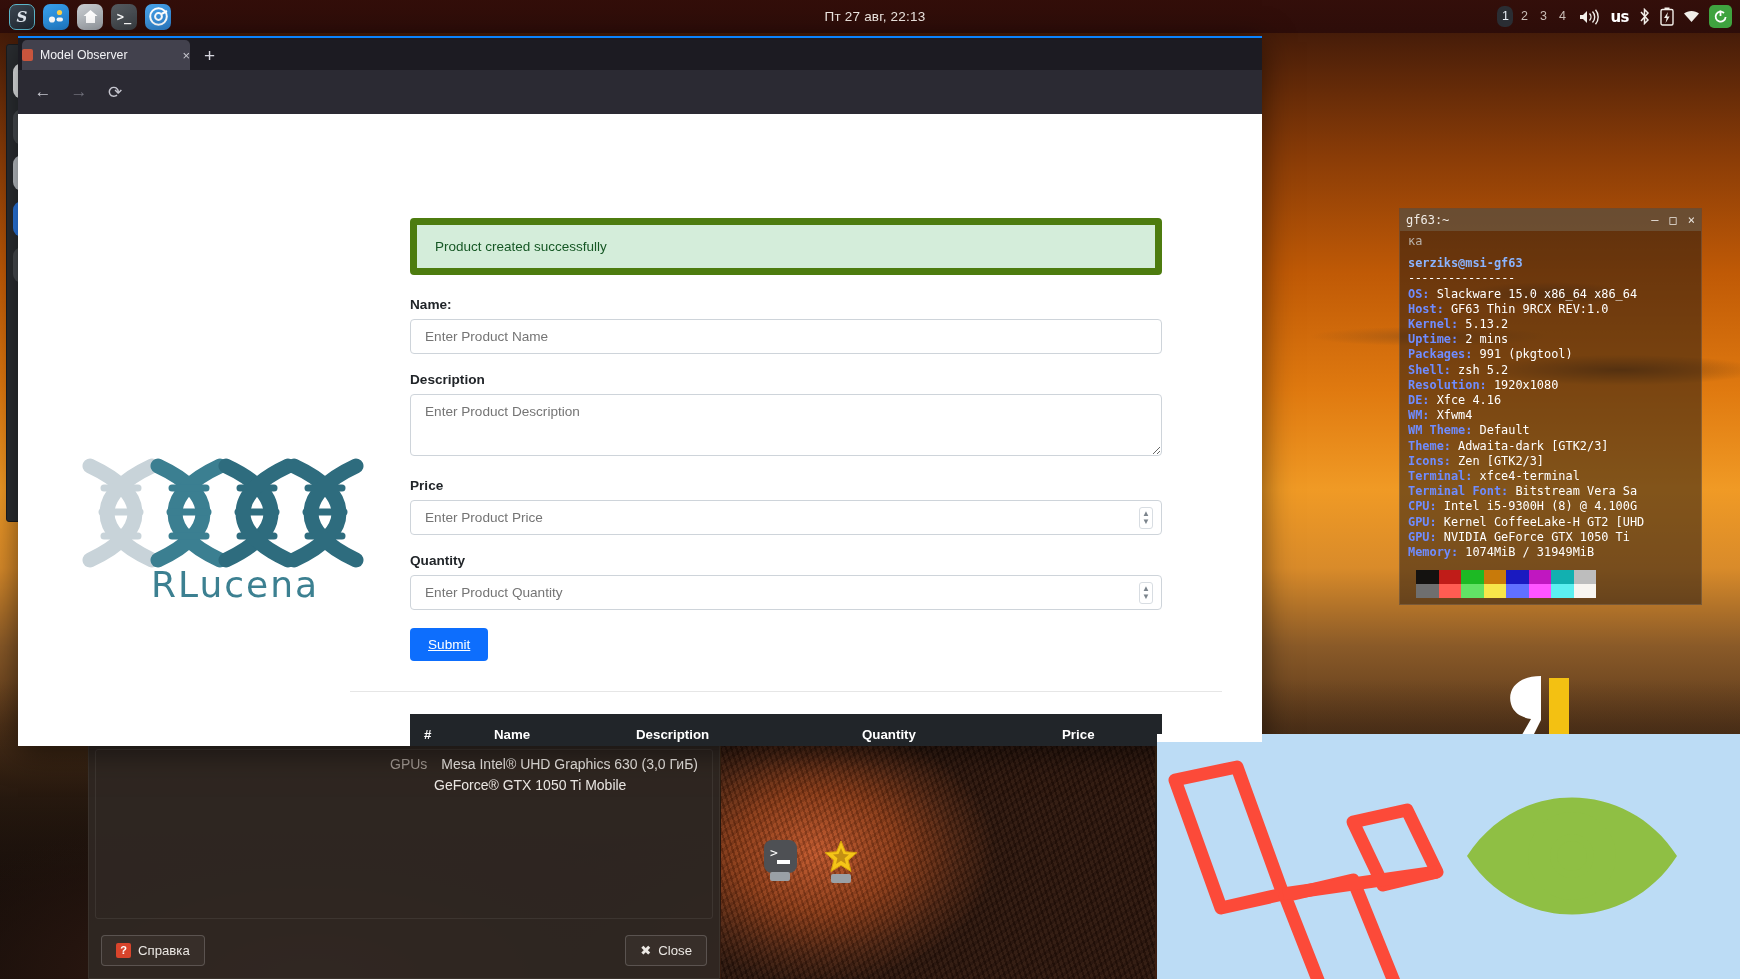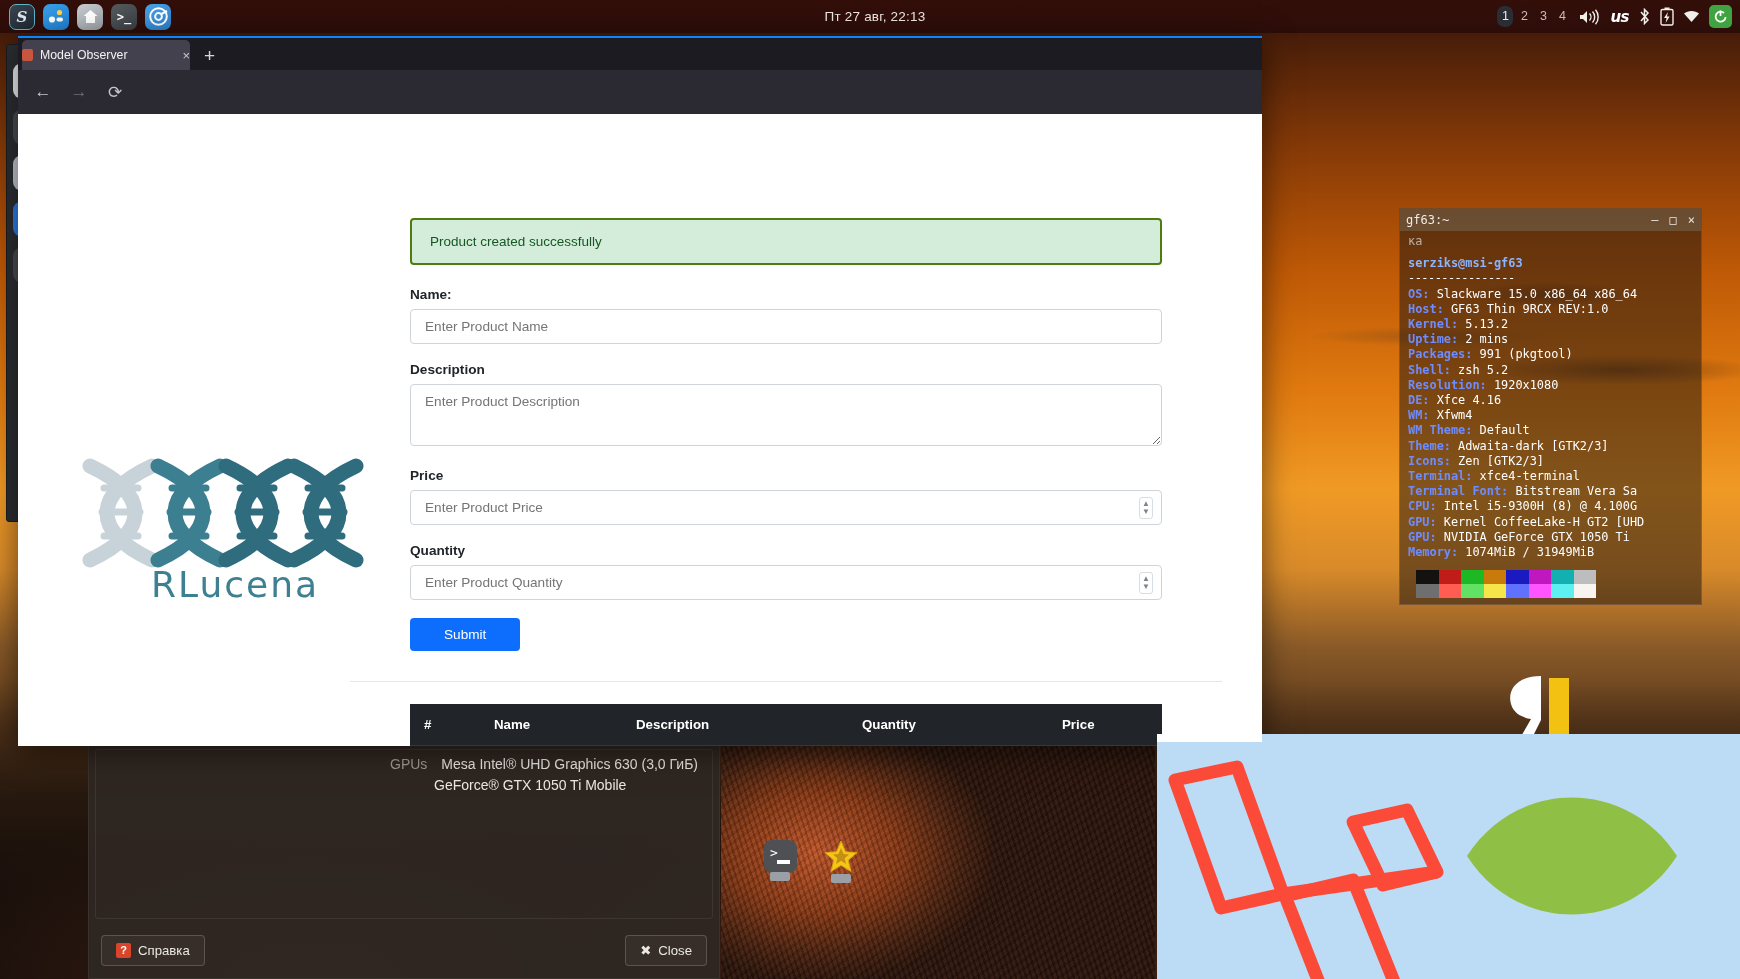--- a/index.html
+++ b/index.html
@@ -89,21 +89,21 @@
     position:absolute; left:10px; right:0; text-align:center;
     font-size: 13.5px; color:#efe7e2; letter-spacing:.2px;
     pointer-events:none;
   }
   #panel-right {
     margin-left:auto; display:flex; align-items:center; gap:9px; padding-right:8px;
   }
   #workspaces { display:flex; align-items:center; gap:3px; }
   .ws { width:16px; height:21px; line-height:21px; text-align:center; font-size:12.5px; color:#c9bdb6; border-radius:7px; }
   .ws.active { background:#2a2d33; color:#e9eef5; }
-  .tray-item { color:#f2efe9; font-size:14px; display:flex; align-items:center;font-style:italic; }
+  .tray-item { color:#f2efe9; font-size:14px; display:flex; align-items:center; }
   #kbd-layout { font-weight:700; font-size:15px; letter-spacing:-.5px; color:#ffffff; font-family:"DejaVu Sans", sans-serif; }
   #logout-btn { width:23px; height:23px; border-radius:5px; background:#3fa33f;
                 display:flex; align-items:center; justify-content:center; }
 
   
   #bg-window {
     position: absolute; left: 6px; top: 44px; width: 60px; height: 478px;
     background:#2c2f33; border:1px solid #1b1d20; border-radius:3px;
     z-index: 70;
   }
@@ -150,41 +150,41 @@
   #page {
     height: 632px; background:#fff; position:relative; overflow:hidden;
   }
   #rlucena-logo { position:absolute; left:62px; top:340px; width:310px; height:150px; }
 
   #form-col {
     position:absolute; left:392px; top:0; width:752px;
     padding-top: 104px;
   }
   .alert-success {
-    background:#d4edda; color:#155724; border:2px solid #4d7c0f; border-radius:4px;
+    background:#d4edda; color:#155724; border:7px solid #4d7c0f; border-radius:4px;
     padding:14px 18px; font-size:13.5px; margin-bottom:22px;
   }
   .form-label { font-size:13.6px; color:#212529; font-weight:600; margin-bottom:7px; display:block; }
   .form-control {
     width:100%; border:1px solid #ced4da; border-radius:4px;
     padding:9px 14px; font-size:13.6px; color:#6c757d;
     font-family:"Liberation Sans", sans-serif; background:#fff;
     margin-bottom:18px;
   }
   textarea.form-control { height:62px; resize:vertical; }
   .num-wrap { position:relative; }
   .spinner {
     position:absolute; right:9px; top:7px; width:14px; height:22px;
     display:flex; flex-direction:column; align-items:center; justify-content:center;
     border:1px solid #d8dde2; border-radius:3px; color:#7b848c; font-size:8px; line-height:8px;
     background:#fff;
   }
   .btn-primary {
     background:#0d6efd; color:#fff; border:none; border-radius:4px;
-    padding:9px 34px; font-size:13.6px; font-family:"Liberation Sans", sans-serif;
+    padding:9px 18px; font-size:13.6px; font-family:"Liberation Sans", sans-serif;text-decoration:underline;
   }
   hr.divider { border:none; border-top:1px solid #e6e6e6; margin:30px -60px 22px -60px; }
 
   table.products { width:100%; border-collapse:collapse; background:#212529; color:#fff; }
   table.products th, table.products td {
     padding:13px 14px; font-size:13.3px; text-align:left;
     border-bottom:1px solid #32383e;
   }
   table.products th { font-weight:700; }
   table.products td:first-child { font-weight:700; }

